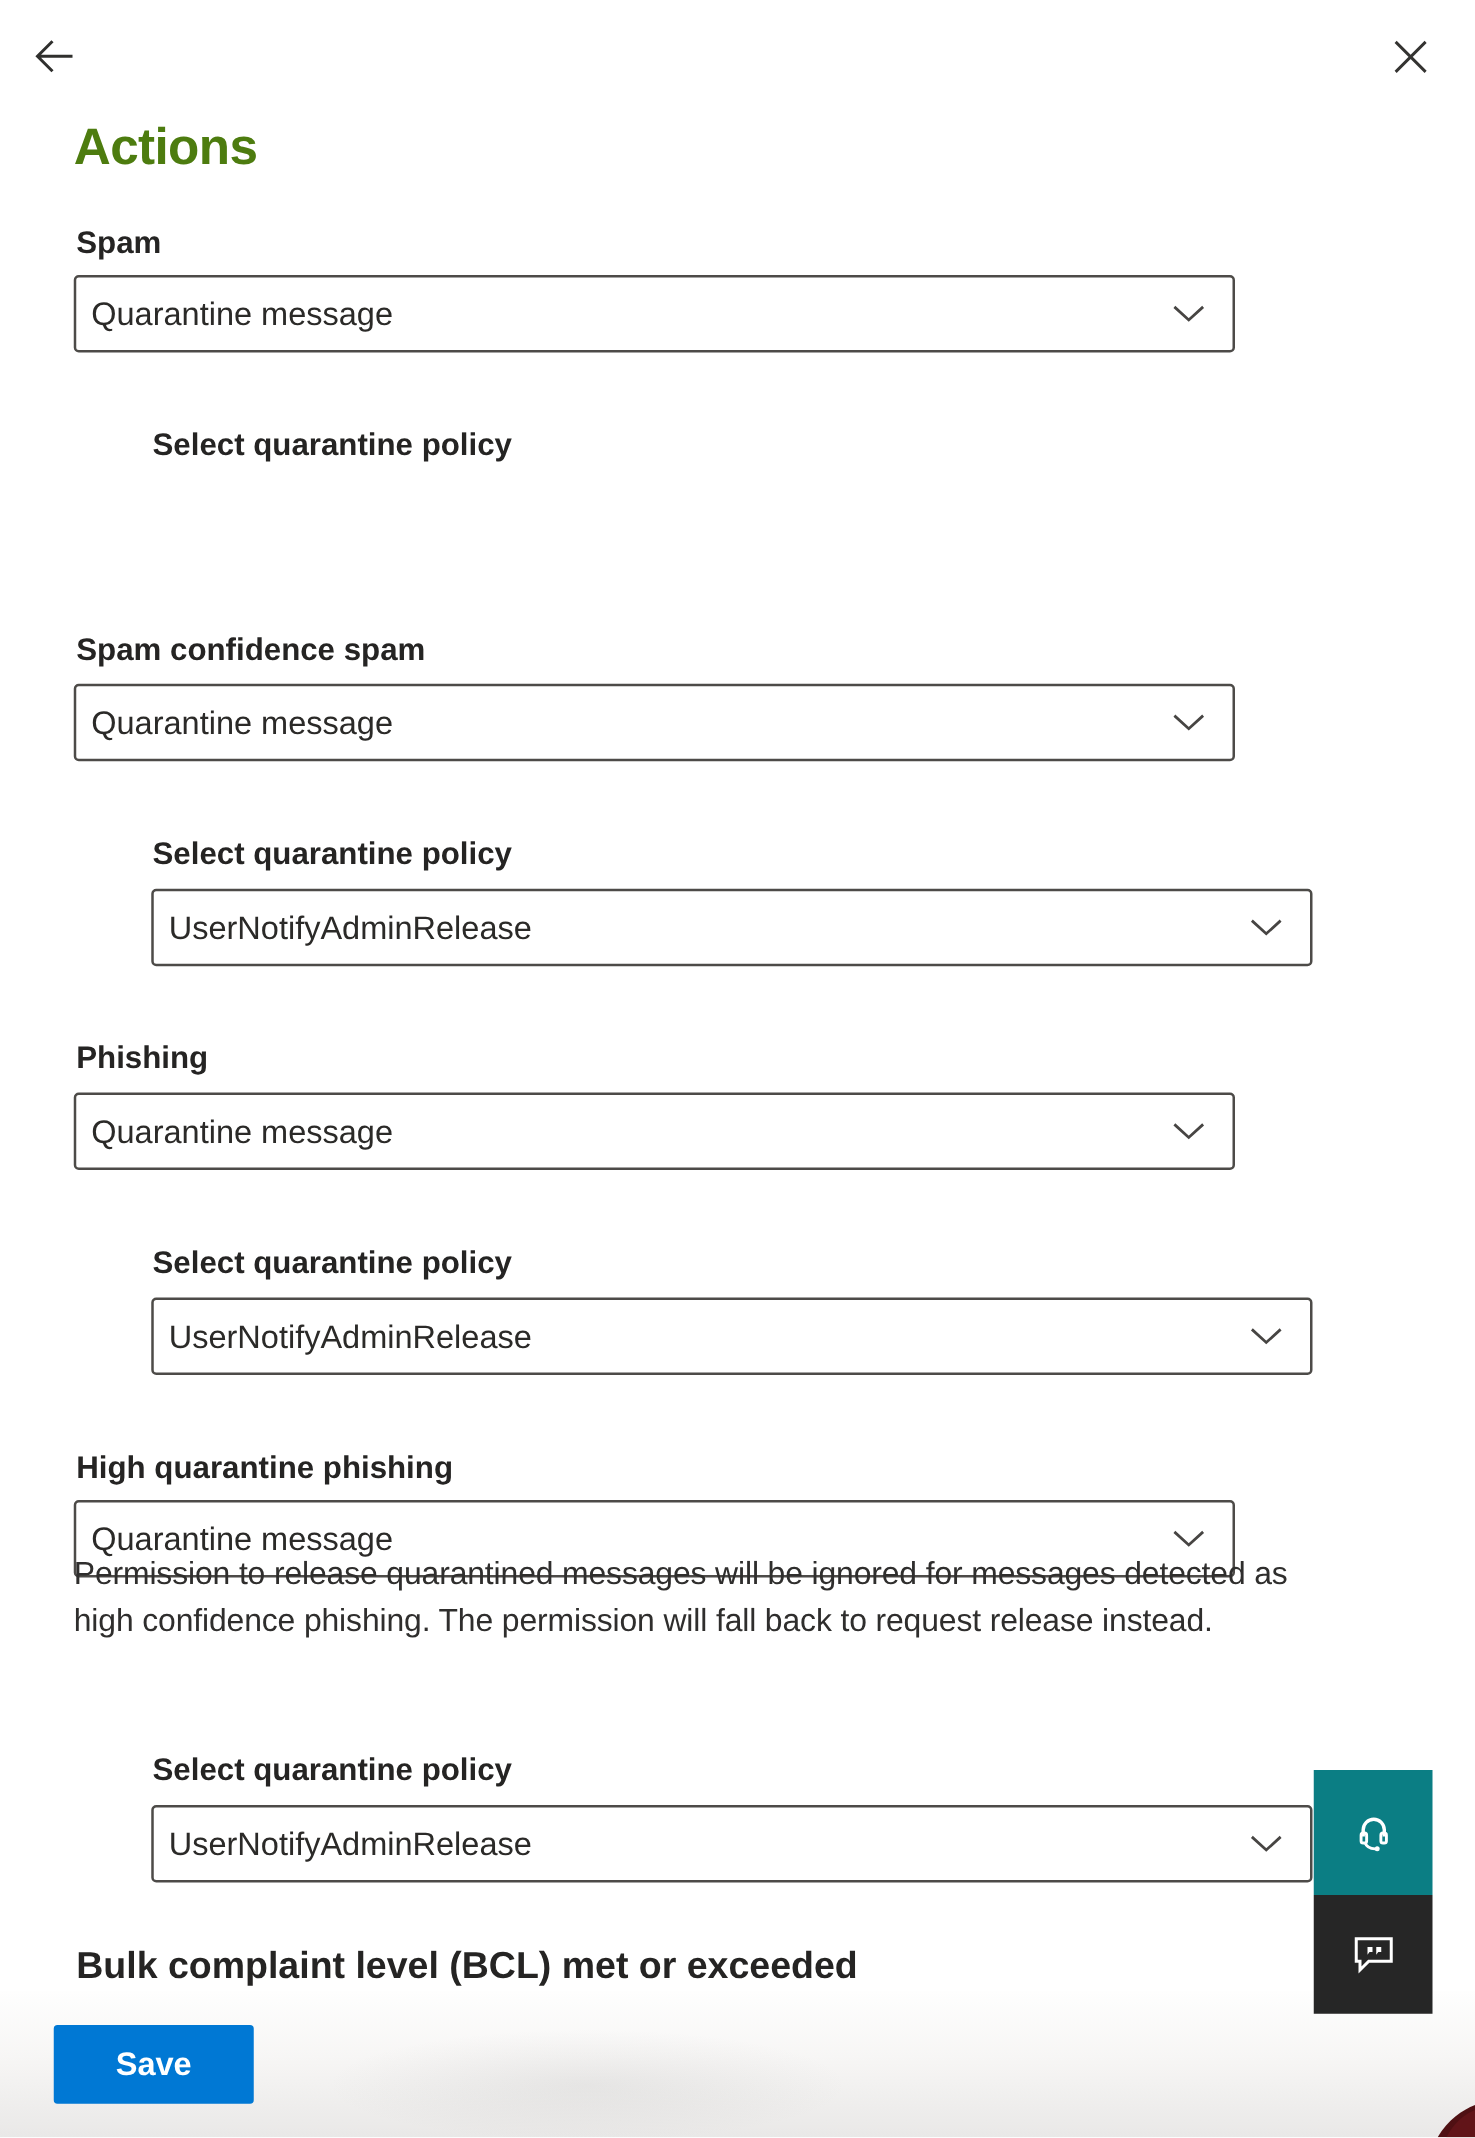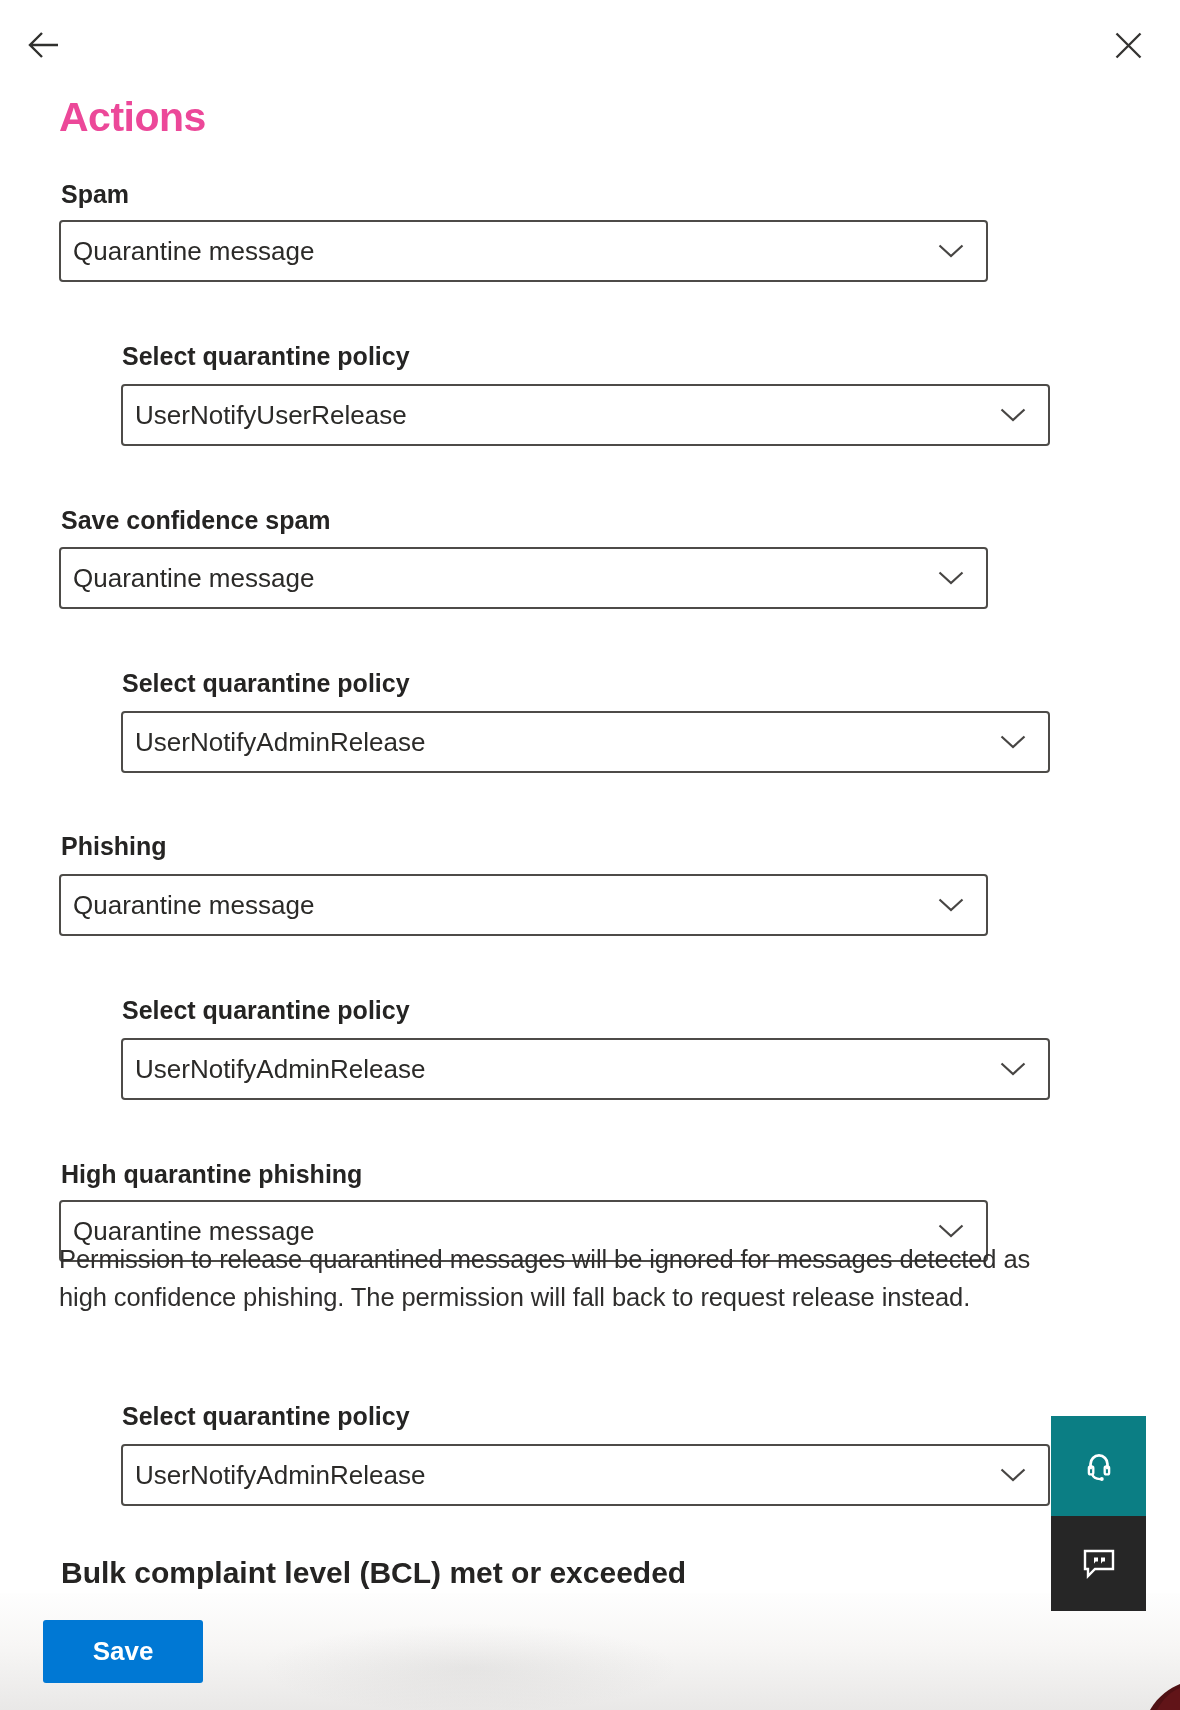--- a/index.html
+++ b/index.html
@@ -1,21 +1,21 @@
 <!DOCTYPE html>
 <html><head>
 <meta charset="utf-8">
 <style>
   html,body{margin:0;padding:0;background:#fff;}
   #screen{
     position:relative;width:1180px;height:1710px;background:#ffffff;
     font-family:"Liberation Sans", sans-serif;overflow:hidden;
   }
   .icon-btn{position:absolute;background:none;border:none;padding:0;cursor:pointer;line-height:0;}
-  .page-title{position:absolute;font-size:41px;font-weight:700;color:#ec4899;letter-spacing:-0.5px;}
+  .page-title{position:absolute;font-size:41px;font-weight:700;color:#4d7c0f;letter-spacing:-0.5px;}
   .field-label{position:absolute;font-size:25px;font-weight:600;color:#252423;white-space:nowrap;}
   .dd{
     position:absolute;width:929px;height:62px;box-sizing:border-box;
     border:2px solid #4d4b48;border-radius:4px;background:#fff;
     display:flex;align-items:center;padding:0 60px 0 12px;cursor:pointer;
   }
   .dd .val{font-size:26px;color:#2b2a28;white-space:nowrap;overflow:hidden;}
   .dd .chev{position:absolute;right:22px;top:50%;margin-top:-7px;}
   .note{
     position:absolute;font-size:25.5px;line-height:37.5px;color:#2f2e2d;
@@ -72,30 +72,22 @@
   <div class="dd" style="left:59px;top:220px;">
     <span class="val">Quarantine message</span>
     <span class="chev">
       <svg width="26" height="14" viewBox="0 0 26 14">
           <path d="M1.5 1.5 L13 12 L24.5 1.5" fill="none" stroke="#474543" stroke-width="2.2"></path>
         </svg>
     </span>
   </div>
 
   <div class="field-label" style="left:122px;top:342px;">Select quarantine policy</div>
-  <div class="dd" style="left:121px;top:384px;">
-    <span class="val">UserNotifyUserRelease</span>
-    <span class="chev">
-      <svg width="26" height="14" viewBox="0 0 26 14">
-          <path d="M1.5 1.5 L13 12 L24.5 1.5" fill="none" stroke="#474543" stroke-width="2.2"></path>
-        </svg>
-    </span>
-  </div>
 
-  <div class="field-label" style="left:61px;top:506px;">Save confidence spam</div>
+  <div class="field-label" style="left:61px;top:506px;">Spam confidence spam</div>
   <div class="dd" style="left:59px;top:547px;">
     <span class="val">Quarantine message</span>
     <span class="chev">
       <svg width="26" height="14" viewBox="0 0 26 14">
           <path d="M1.5 1.5 L13 12 L24.5 1.5" fill="none" stroke="#474543" stroke-width="2.2"></path>
         </svg>
     </span>
   </div>
 
   <div class="field-label" style="left:122px;top:669px;">Select quarantine policy</div>

